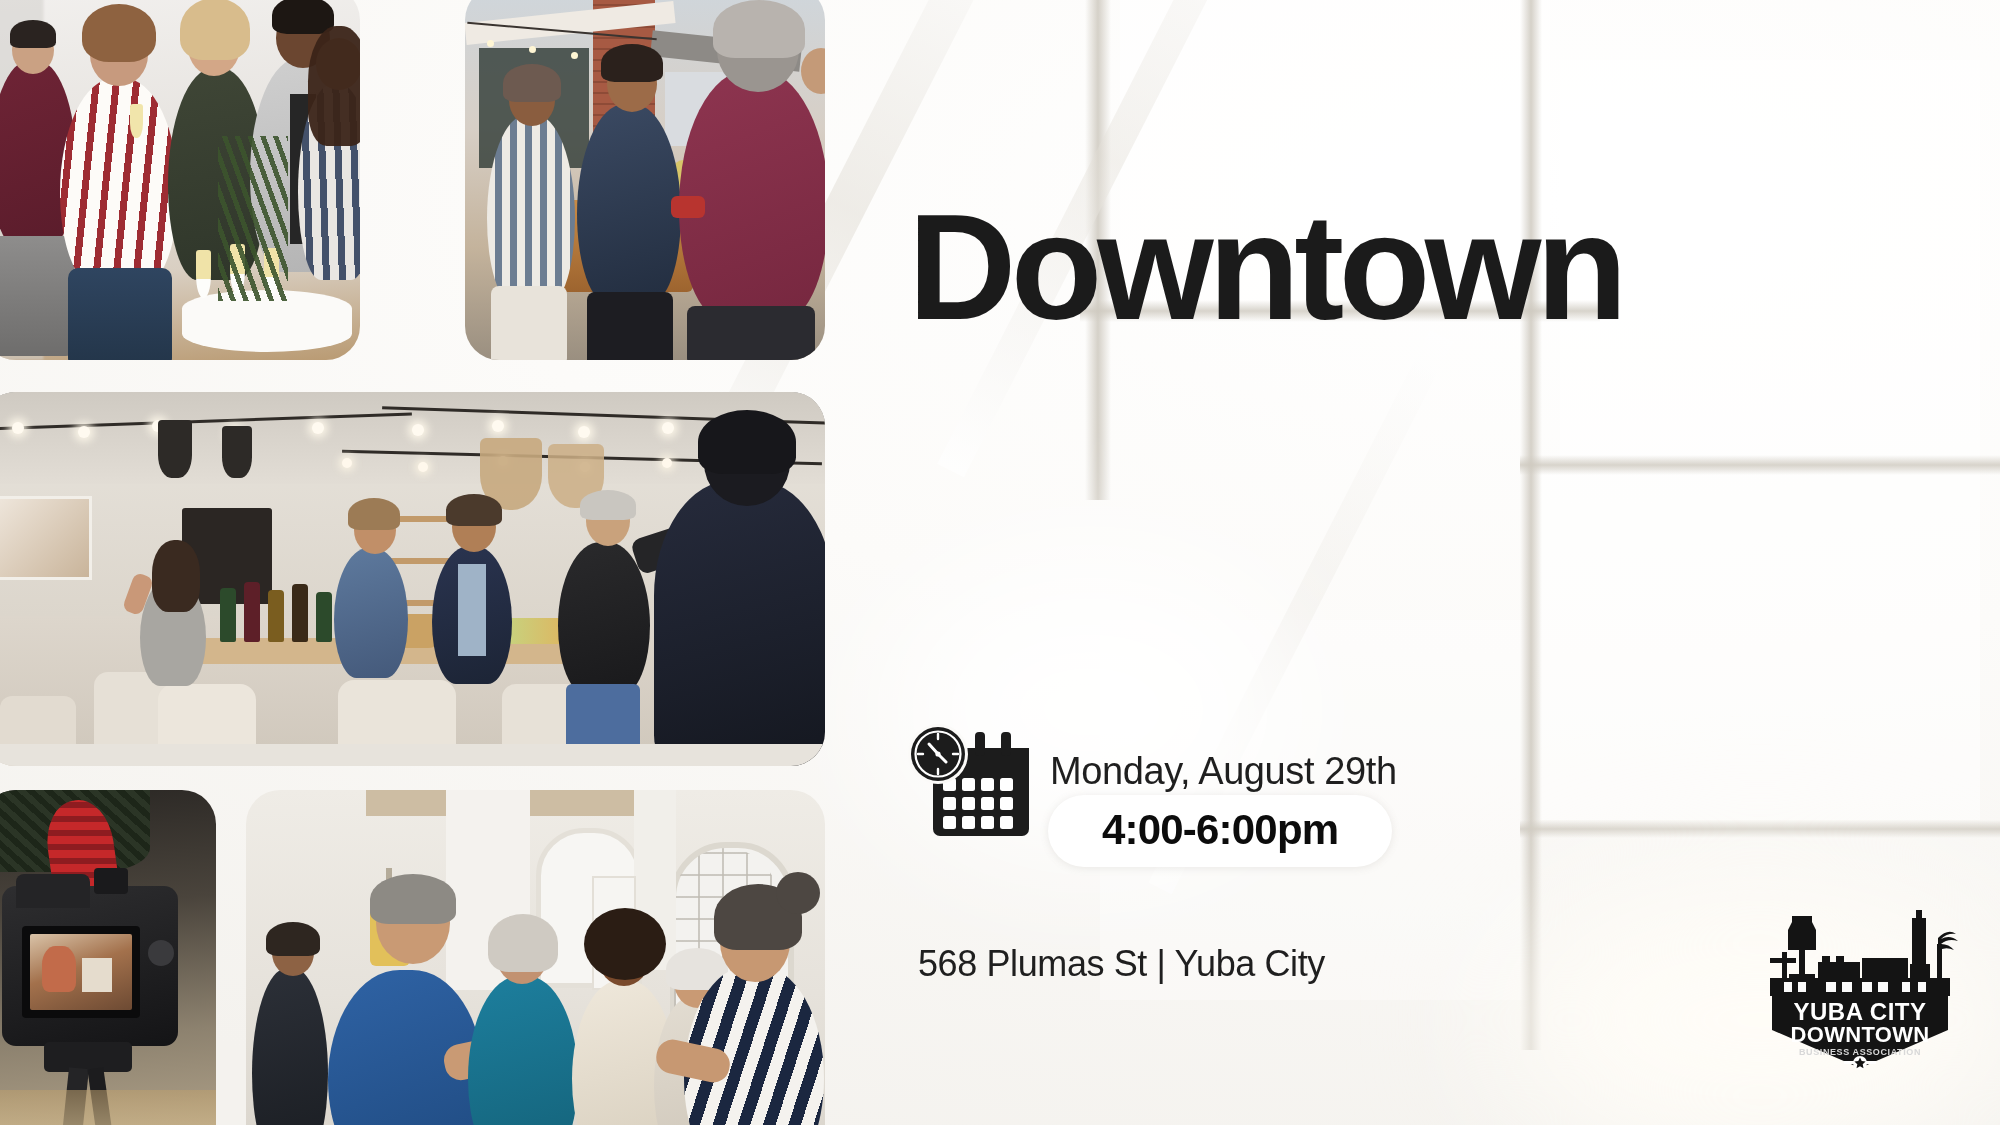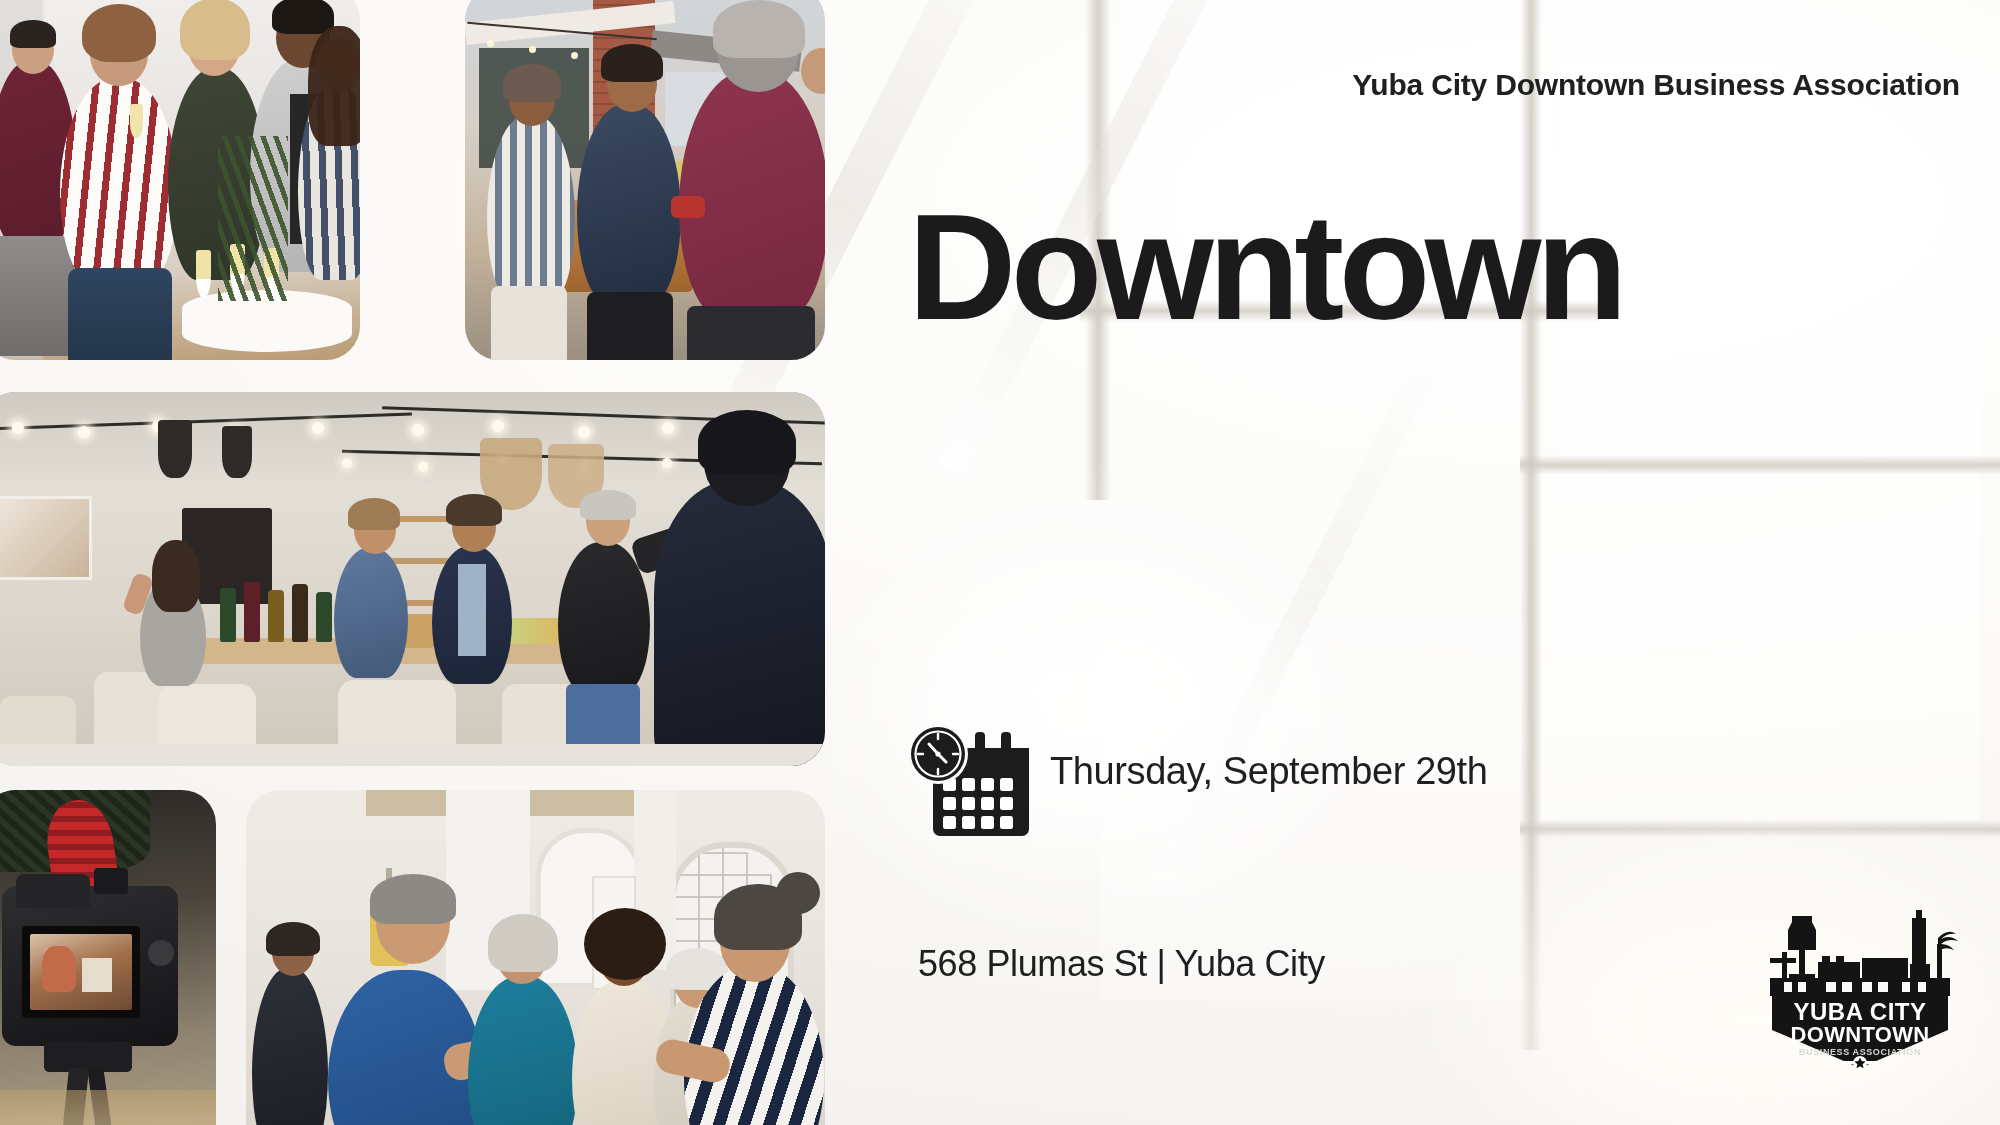--- a/index.html
+++ b/index.html
@@ -345,21 +345,20 @@
 
       <div class="fig" style="left:438px;top:176px;width:140px;height:204px;background:
           repeating-linear-gradient(-72deg,#f4f2ee 0 12px,#1b2740 12px 24px);"></div>
       <div class="head" style="left:474px;top:112px;width:70px;height:80px;background:#c79872;"></div>
       <div style="position:absolute;left:468px;top:94px;width:88px;height:66px;background:#4d4742;border-radius:50% 50% 26% 26%;"></div>
       <div style="position:absolute;left:530px;top:82px;width:44px;height:42px;background:#4d4742;border-radius:50%;"></div>
       <div style="position:absolute;left:410px;top:254px;width:74px;height:34px;background:#c79872;border-radius:16px;transform:rotate(12deg);"></div>
     </div>
   </div>
 
-  <div class="assoc">Yuba City Downtown Business Association</div>
 
   <div class="title">
     <span>Downtown</span>
   </div>
 
 
   <div class="daterow">
     <svg class="cal-icon" viewBox="0 0 128 118">
 
       <rect x="28" y="26" width="96" height="88" rx="7" fill="#1c1c1c"></rect>
@@ -392,21 +391,22 @@
         <line x1="33" y1="47" x2="33" y2="52"></line>
         <line x1="13" y1="32" x2="18" y2="32"></line>
         <line x1="48" y1="32" x2="53" y2="32"></line>
       </g>
       <g stroke="#ffffff" stroke-width="3" stroke-linecap="round">
         <line x1="33" y1="32" x2="24" y2="22"></line>
         <line x1="33" y1="32" x2="41" y2="40"></line>
       </g>
       <circle cx="33" cy="32" r="2.6" fill="#ffffff"></circle>
     </svg>
-    <div class="dateline">Thursday, September 29th</div>
+    <div class="dateline">Monday, August 29th</div>
+    <div class="timepill">4:00-6:00pm</div>
   </div>
 
   <div class="venue">
     <span class="l2">568 Plumas St | Yuba City</span>
   </div>
 
   <svg id="logo" viewBox="0 0 196 170">
 
     <g fill="#141414">
       <rect x="20" y="52" width="5" height="30"></rect>

